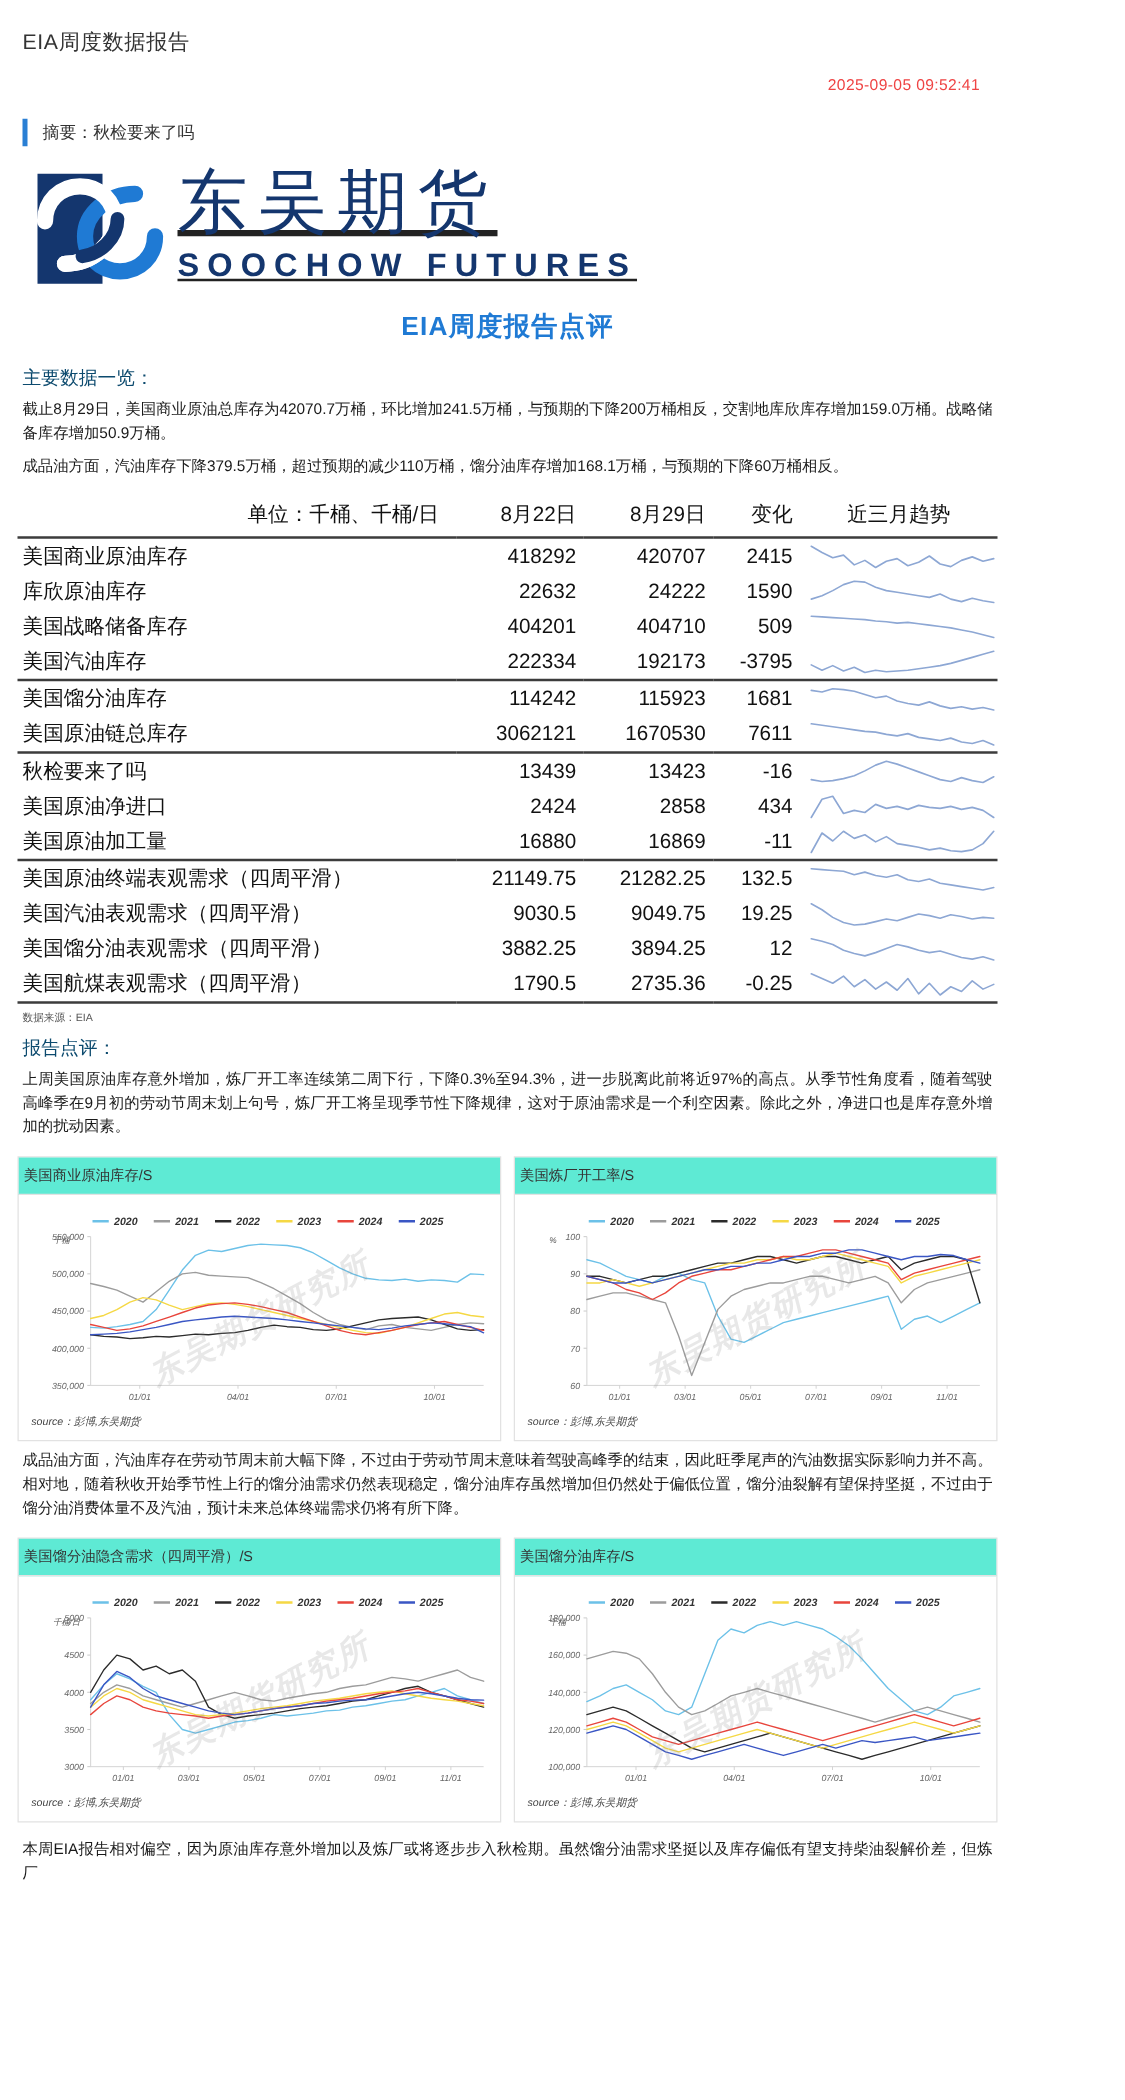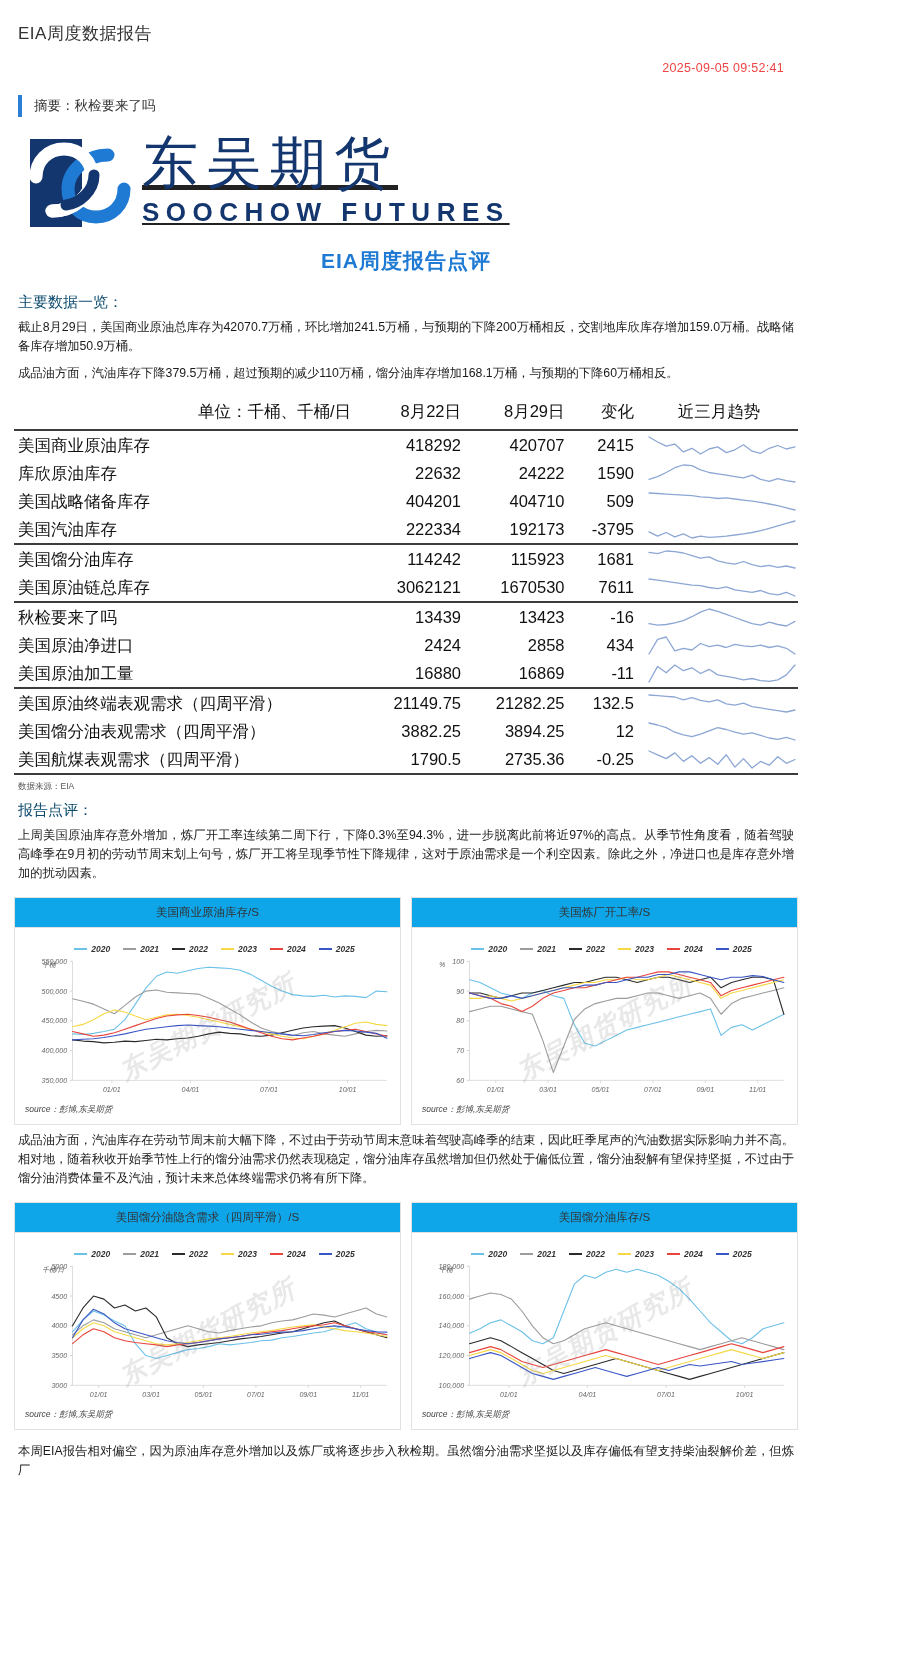--- a/index.html
+++ b/index.html
@@ -113,23 +113,23 @@
   .src-note { font-size: 8.5px; color: #555; margin: 6px 0 0 4px; }
 
   
   .chart-row { display: flex; gap: 10px; margin: 14px 0 6px 0; }
   .chart-card {
     flex: 1 1 0;
     border: 1px solid #e2e2e2;
     background: #fff;
   }
   .chart-head {
-    background: #0ea5e9;
+    background: #5eead4;
     border-bottom: 1px solid #e2e2e2;
-    text-align: center;
+    text-align: left;
     font-size: 11.5px;
     color: #333;
     padding: 7px 4px;
   }
   .chart-body { position: relative; padding: 6px 6px 2px 6px; font-style: italic; }
   .legend {
     display: flex;
     justify-content: center;
     gap: 13px;
     padding: 10px 0 2px 14px;
@@ -313,20 +313,31 @@
           </td>
         </tr>
         <tr>
           <td class="c-name">美国原油终端表观需求（四周平滑）</td>
           <td>21149.75</td>
           <td>21282.25</td>
           <td>132.5</td>
           <td class="c-spark">
             <svg class="spark" viewBox="0 0 148 24">
               <path d="M1.0 4.0 L9.6 4.7 L18.2 5.4 L26.8 6.0 L35.4 8.8 L43.9 6.7 L52.5 9.4 L61.1 10.8 L69.7 8.8 L78.3 12.8 L86.9 14.2 L95.5 12.2 L104.1 15.6 L112.6 16.9 L121.2 18.3 L129.8 19.6 L138.4 21.0 L147.0 19.0" fill="none" stroke="#8da7d4" stroke-width="1.3" stroke-linejoin="round" stroke-linecap="round"></path>
+            </svg>
+          </td>
+        </tr>
+        <tr>
+          <td class="c-name">美国汽油表观需求（四周平滑）</td>
+          <td>9030.5</td>
+          <td>9049.75</td>
+          <td>19.25</td>
+          <td class="c-spark">
+            <svg class="spark" viewBox="0 0 148 24">
+              <path d="M1.0 4.0 L9.6 8.8 L18.2 14.9 L26.8 19.0 L35.4 21.0 L43.9 20.3 L52.5 18.3 L61.1 16.2 L69.7 17.6 L78.3 14.9 L86.9 12.2 L95.5 13.5 L104.1 15.6 L112.6 12.8 L121.2 14.2 L129.8 16.2 L138.4 14.9 L147.0 15.6" fill="none" stroke="#8da7d4" stroke-width="1.3" stroke-linejoin="round" stroke-linecap="round"></path>
             </svg>
           </td>
         </tr>
         <tr>
           <td class="c-name">美国馏分油表观需求（四周平滑）</td>
           <td>3882.25</td>
           <td>3894.25</td>
           <td>12</td>
           <td class="c-spark">
             <svg class="spark" viewBox="0 0 148 24">

